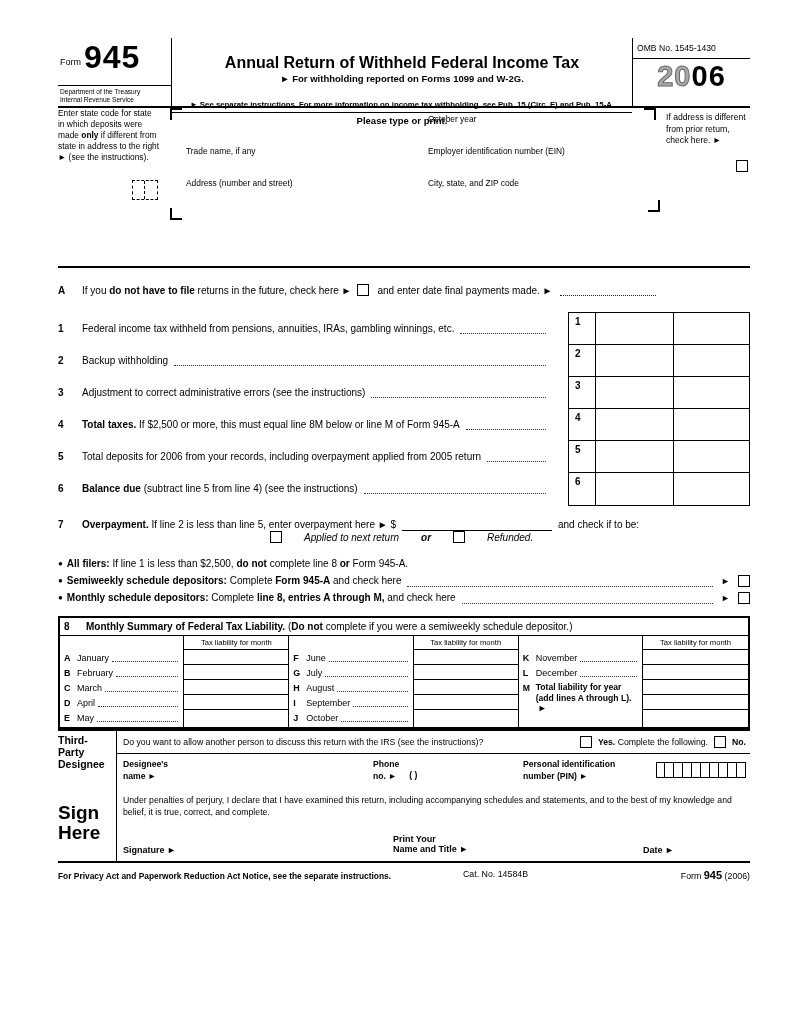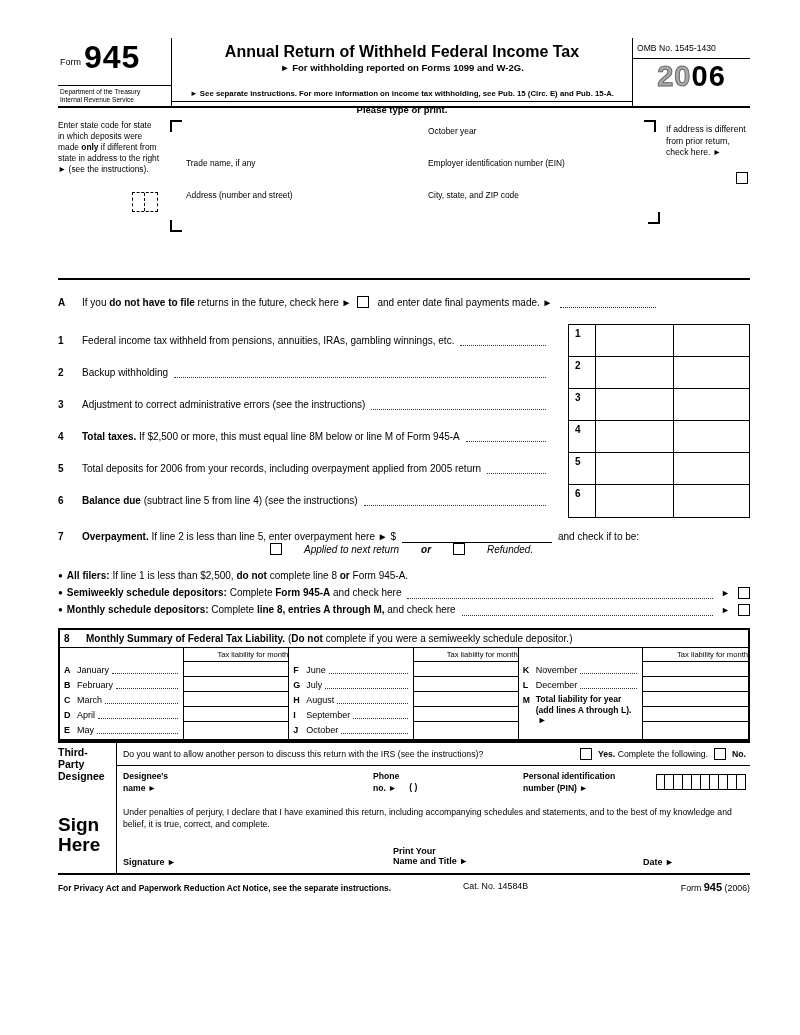--- a/index.html
+++ b/index.html
@@ -15,31 +15,31 @@
   .blank { display:inline-block; height:13px; border-bottom:1px solid #000; margin:0 6px; }
 
   
   .hdr { display:flex; border-bottom:2px solid #000; height:70px; }
   .hdr-left { width:114px; border-right:1px solid #000; display:flex; flex-direction:column; }
   .formline { display:flex; align-items:flex-end; padding:6px 0 0 2px; }
   .form-word { font-size:9px; padding:0 3px 4px 0; }
   .form-number { font-size:32px; font-weight:bold; line-height:0.85; letter-spacing:1px; }
   .dept { border-top:1px solid #000; font-size:6.6px; line-height:1.25; padding:2px 2px; margin-top:auto; }
   .hdr-center { flex:1; display:flex; flex-direction:column; text-align:center; }
-  .hdr-title { font-size:16px; font-weight:bold; margin-top:5px; }
+  .hdr-title { font-size:16px; font-weight:bold; margin-top:16px; }
   .hdr-line1 { font-size:9.5px; font-weight:bold; margin-top:1px; }
   .hdr-line2 { font-size:7.8px; font-weight:bold; margin-top:16px; }
   .hdr-line3 { font-size:9.5px; font-weight:bold; border-top:1px solid #000; margin-top:3px; padding-top:2px; }
   .hdr-right { width:118px; border-left:1px solid #000; display:flex; flex-direction:column; }
   .omb { font-size:8.6px; padding:5px 4px; border-bottom:1px solid #000; }
   .year { font-size:29px; font-weight:bold; text-align:center; letter-spacing:1px; padding-top:1px; }
   .year-pre { color:#aaa; -webkit-text-stroke:1px #666; }
 
   
-  .entity { display:flex; height:150px; margin-top:12px; }
+  .entity { display:flex; height:150px; }
   .ent-left { width:112px; font-size:8.4px; line-height:1.3; position:relative; padding-right:10px; }
   .state-box { position:absolute; right:12px; top:72px; width:26px; height:20px; border:1px dashed #000; display:flex; }
   .state-div { width:50%; height:100%; border-right:1px dashed #000; }
   .ent-fields { flex:1; position:relative; }
   .corner { position:absolute; width:12px; height:12px; }
   .corner.tl { left:0; top:0; border-top:2px solid #000; border-left:2px solid #000; }
   .corner.bl { left:0; top:100px; border-bottom:2px solid #000; border-left:2px solid #000; }
   .corner.tr { right:6px; top:0; border-top:2px solid #000; border-right:2px solid #000; }
   .corner.br { right:2px; top:92px; border-bottom:2px solid #000; border-right:2px solid #000; }
   .fcell { position:absolute; height:30px; font-size:8.4px; }
@@ -88,21 +88,21 @@
   .sum-title { border-bottom:1px solid #000; font-size:10px; padding:3px 4px; display:flex; align-items:baseline; }
   .sum-title .lno { width:22px; }
   .sum-body { display:flex; font-size:9px; }
   .sgroup { flex:1; display:flex; min-width:0; }
   .snames { flex:1; padding:14px 2px 2px 4px; min-width:0; }
   .mrow { display:flex; align-items:center; height:15px; }
   .mletter { font-weight:bold; width:13px; flex:none; }
   .mdots { flex:1; height:9px; border-bottom:1px dotted #333; margin:0 3px; min-width:4px; }
   .samts { width:106px; flex:none; border-left:1px solid #000; border-right:1px solid #000; display:flex; flex-direction:column; }
   .sgroup:last-child .samts { border-right:none; }
-  .shead { height:14px; border-bottom:1px solid #000; font-size:7.6px; text-align:right; padding-top:2px; }
+  .shead { height:14px; border-bottom:1px solid #000; font-size:7.6px; text-align:center; padding-top:2px; }
   .scell { height:15px; border-bottom:1px solid #000; }
   .scell:last-child { border-bottom:none; }
   .snames3 { padding-top:14px; }
   .mtotal { display:flex; font-size:8.6px; margin-top:2px; }
   .mtotal .mletter { padding-top:1px; }
   .mtotal-text { font-weight:bold; line-height:1.25; }
 
   
   .tp { display:flex; border-top:2px solid #000; }
   .tp-left { width:58px; flex:none; font-weight:bold; font-size:10.5px; line-height:1.15; padding-top:3px; }

